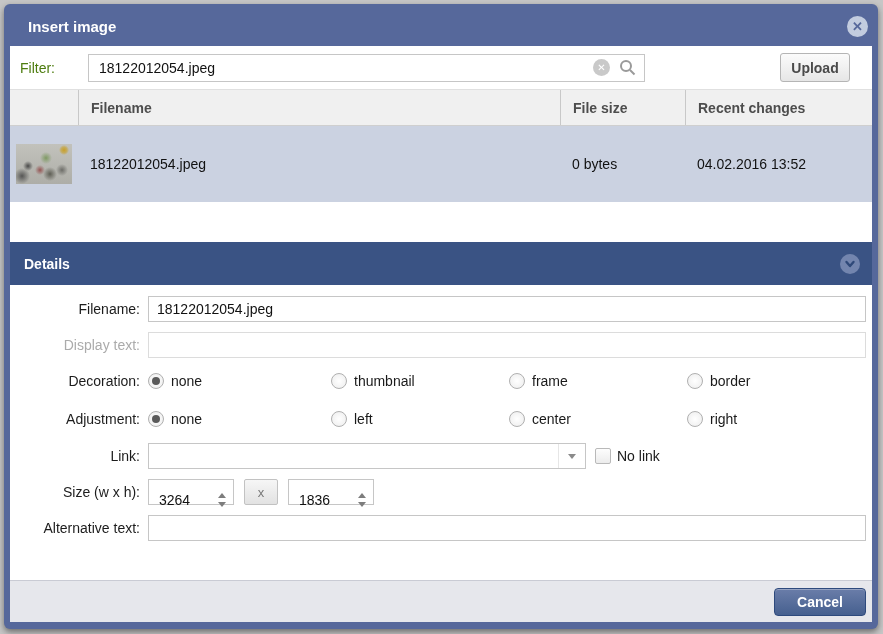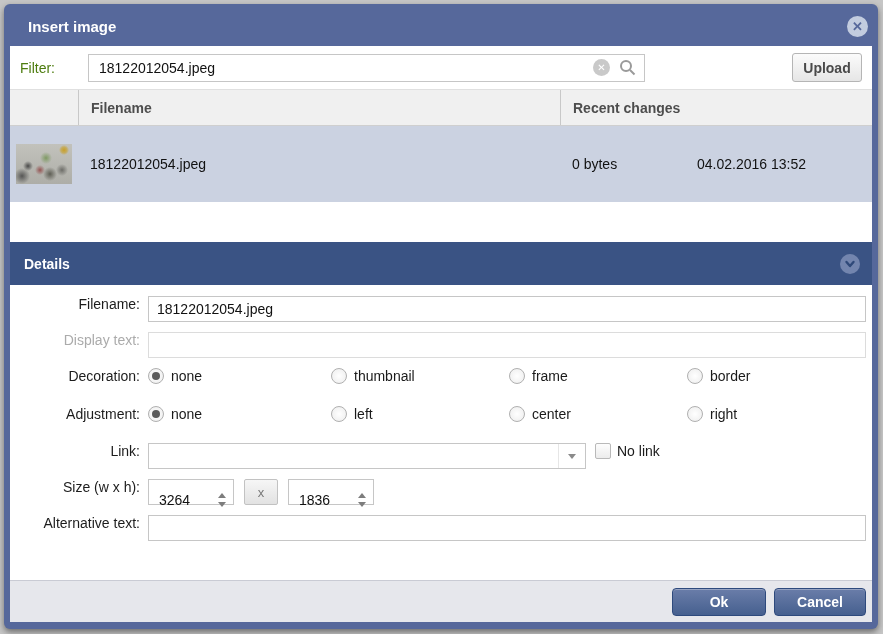--- a/index.html
+++ b/index.html
@@ -43,21 +43,21 @@
     flex:1; border:none; outline:none; font-size:14px;
     font-family:"Liberation Sans", sans-serif; color:#111;
   }
   .clear-icon {
     width:17px; height:17px; border-radius:50%; background:#c9c9c9;
     color:#fff; font-size:10px; line-height:17px; text-align:center;
     margin-right:9px; cursor:pointer; flex:0 0 auto;
   }
   .search-icon { flex:0 0 auto; cursor:pointer; display:flex; }
   .upload-btn {
-    margin-left:auto; margin-right:0; width:70px; height:29px;
+    margin-left:auto; margin-right:12px; width:70px; height:29px;
     background:linear-gradient(#fbfbfb,#e6e6e6);
     border:1px solid #b5b5b5; border-radius:3px;
     font-size:14px; font-weight:bold; color:#4a4a4a; cursor:pointer;
     font-family:"Liberation Sans", sans-serif;
   }
   
   .table-header {
     flex:0 0 36px; display:flex; background:#f0f0f0;
     border-bottom:1px solid #cfcfcf; font-weight:bold; color:#4d4d4d; font-size:14px;
   }
@@ -91,21 +91,21 @@
     flex:0 0 43px; background:#3A5384; display:flex; align-items:center;
     padding:0 12px 0 14px;
   }
   .details-title { flex:1; color:#fff; font-weight:bold; font-size:14px; }
   .collapse-btn {
     width:20px; height:20px; border-radius:50%; background:#7385AE;
     display:flex; align-items:center; justify-content:center; cursor:pointer;
   }
   
   .form { flex:1; background:#fff; padding:11px 6px 0 0; }
-  .form-row { display:flex; align-items:flex-start; margin-bottom:10px; min-height:26px; }
+  .form-row { display:flex; align-items:center; margin-bottom:10px; min-height:26px; }
   .form-label { flex:0 0 130px; text-align:right; margin-right:8px; font-size:14px; color:#1c1c1c; }
   .form-label.disabled { color:#ababab; }
   .text-input {
     flex:1; height:26px; border:1px solid #c6c6c6; padding:0 8px;
     font-size:14px; font-family:"Liberation Sans", sans-serif; color:#111; outline:none;
   }
   .text-input.light { border-color:#dcdcdc; }
   .radio-grid { display:grid; grid-template-columns:183px 178px 178px 1fr; flex:1; align-items:center; }
   .radio-opt { display:flex; align-items:center; font-size:14px; color:#1a1a1a; }
   .radio-opt input { margin-right:7px; }
@@ -187,20 +187,21 @@
             <line x1="11" y1="11" x2="15.5" y2="15.5" stroke="#9a9a9a" stroke-width="2"></line>
           </svg>
         </span>
       </span>
       <button class="upload-btn">Upload</button>
     </div>
 
     <div class="table-header">
       <div class="th col-thumb"></div>
       <div class="th th-sep col-filename">Filename</div>
+      <div class="th th-sep col-size">File size</div>
       <div class="th th-sep col-recent">Recent changes</div>
     </div>
 
     <div class="file-row">
       <div class="cell cell-thumb">
         <div class="thumb"></div>
       </div>
       <div class="cell col-filename">18122012054.jpeg</div>
       <div class="cell col-size">0 bytes</div>
       <div class="cell col-recent">04.02.2016 13:52</div>
@@ -305,18 +306,17 @@
       </div>
 
       <div class="form-row">
         <span class="form-label">Alternative text:</span>
         <input class="text-input" type="text" value="" style="">
       </div>
 
     </div>
 
     <div class="footer">
-      <button class="btn-blue btn-ok">Ok</button>
       <button class="btn-blue btn-cancel">Cancel</button>
     </div>
 
   </div>
 </div>
 
 </body></html>

